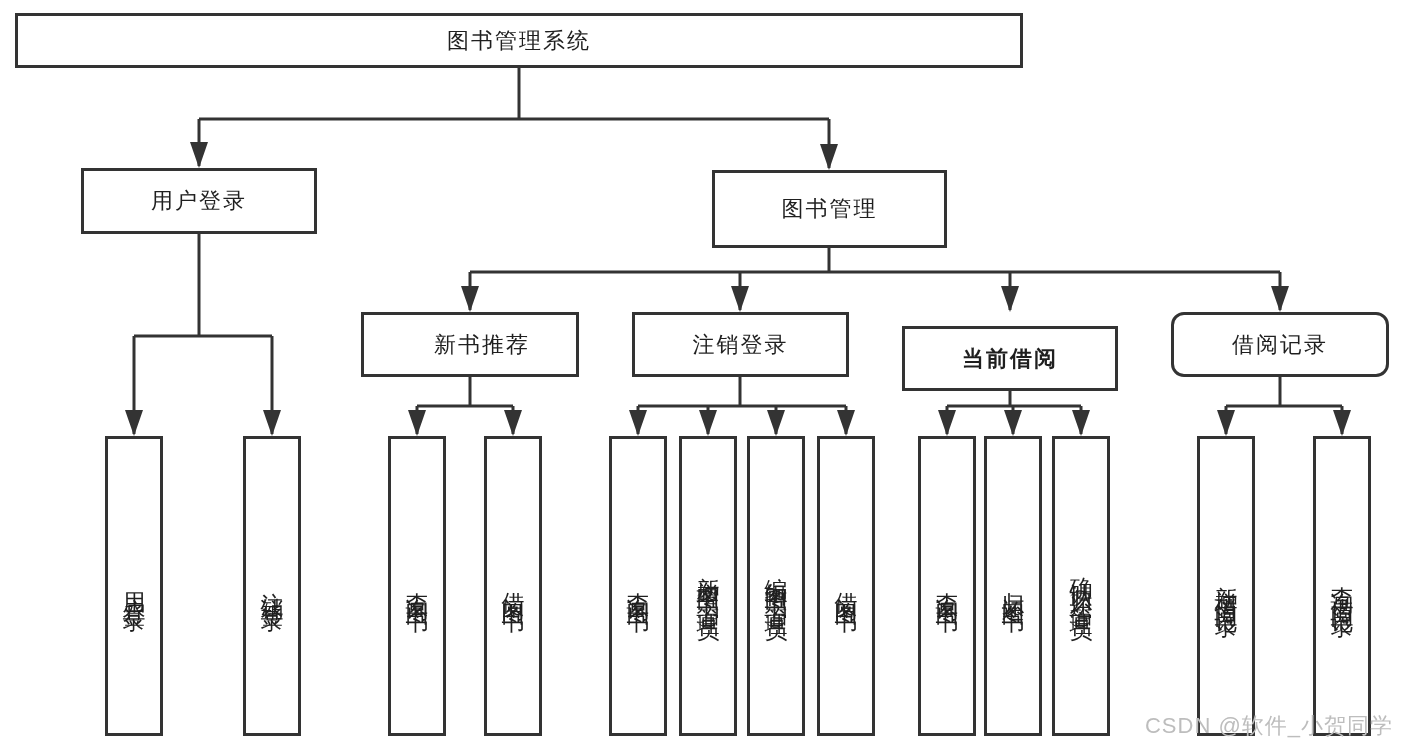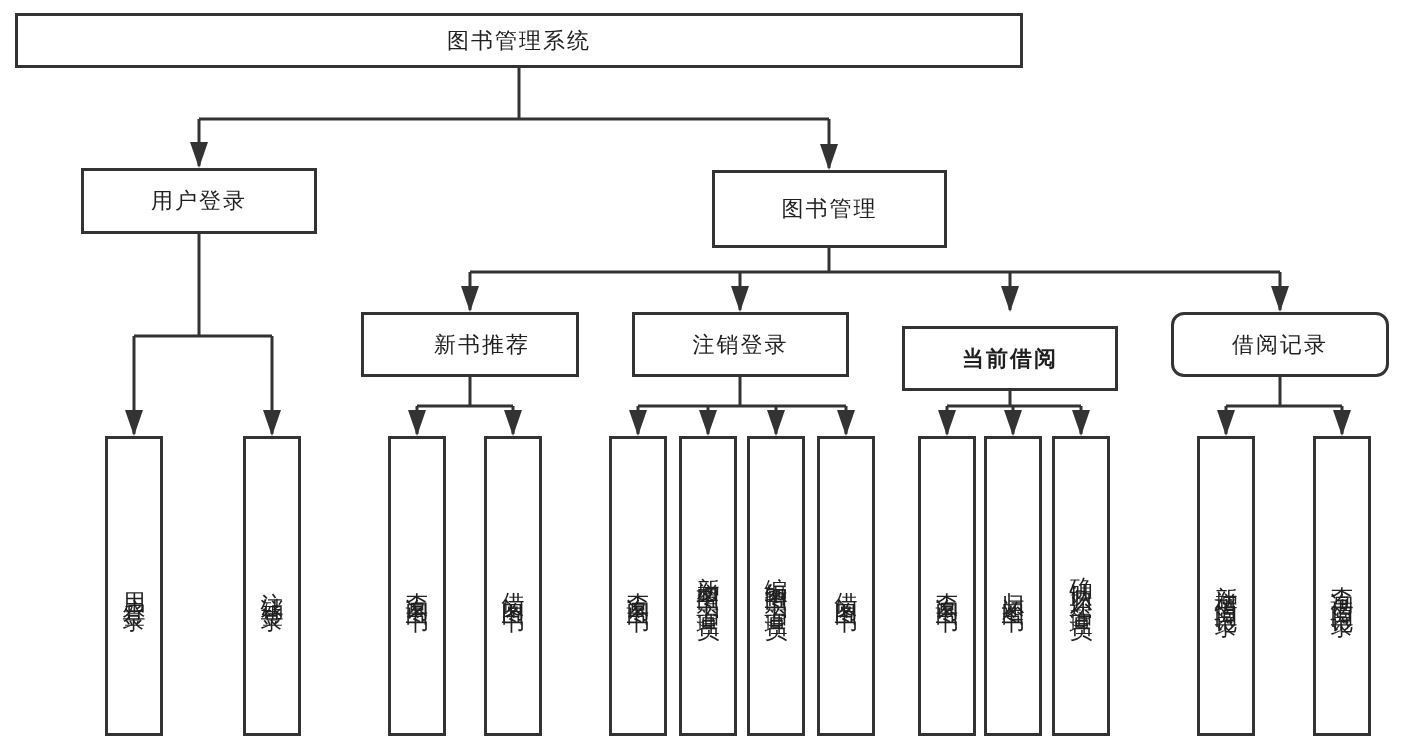--- a/index.html
+++ b/index.html
@@ -185,14 +185,15 @@
   <div class="vleaf l-4">查询图书</div>
   <div class="vleaf l-5">新增图书（管理员）</div>
   <div class="vleaf l-6">编辑图书（管理员）</div>
   <div class="vleaf l-7">借阅图书</div>
   <div class="vleaf l-8">查询图书</div>
   <div class="vleaf l-9">归还图书</div>
   <div class="vleaf l-10">确认归还（管理员）</div>
   <div class="vleaf l-11">新增借阅记录</div>
   <div class="vleaf l-12">查询借阅记录</div>
 
+  <div class="watermark">CSDN @软件_小贺同学</div>
 
 </div>
 
 </body></html>

